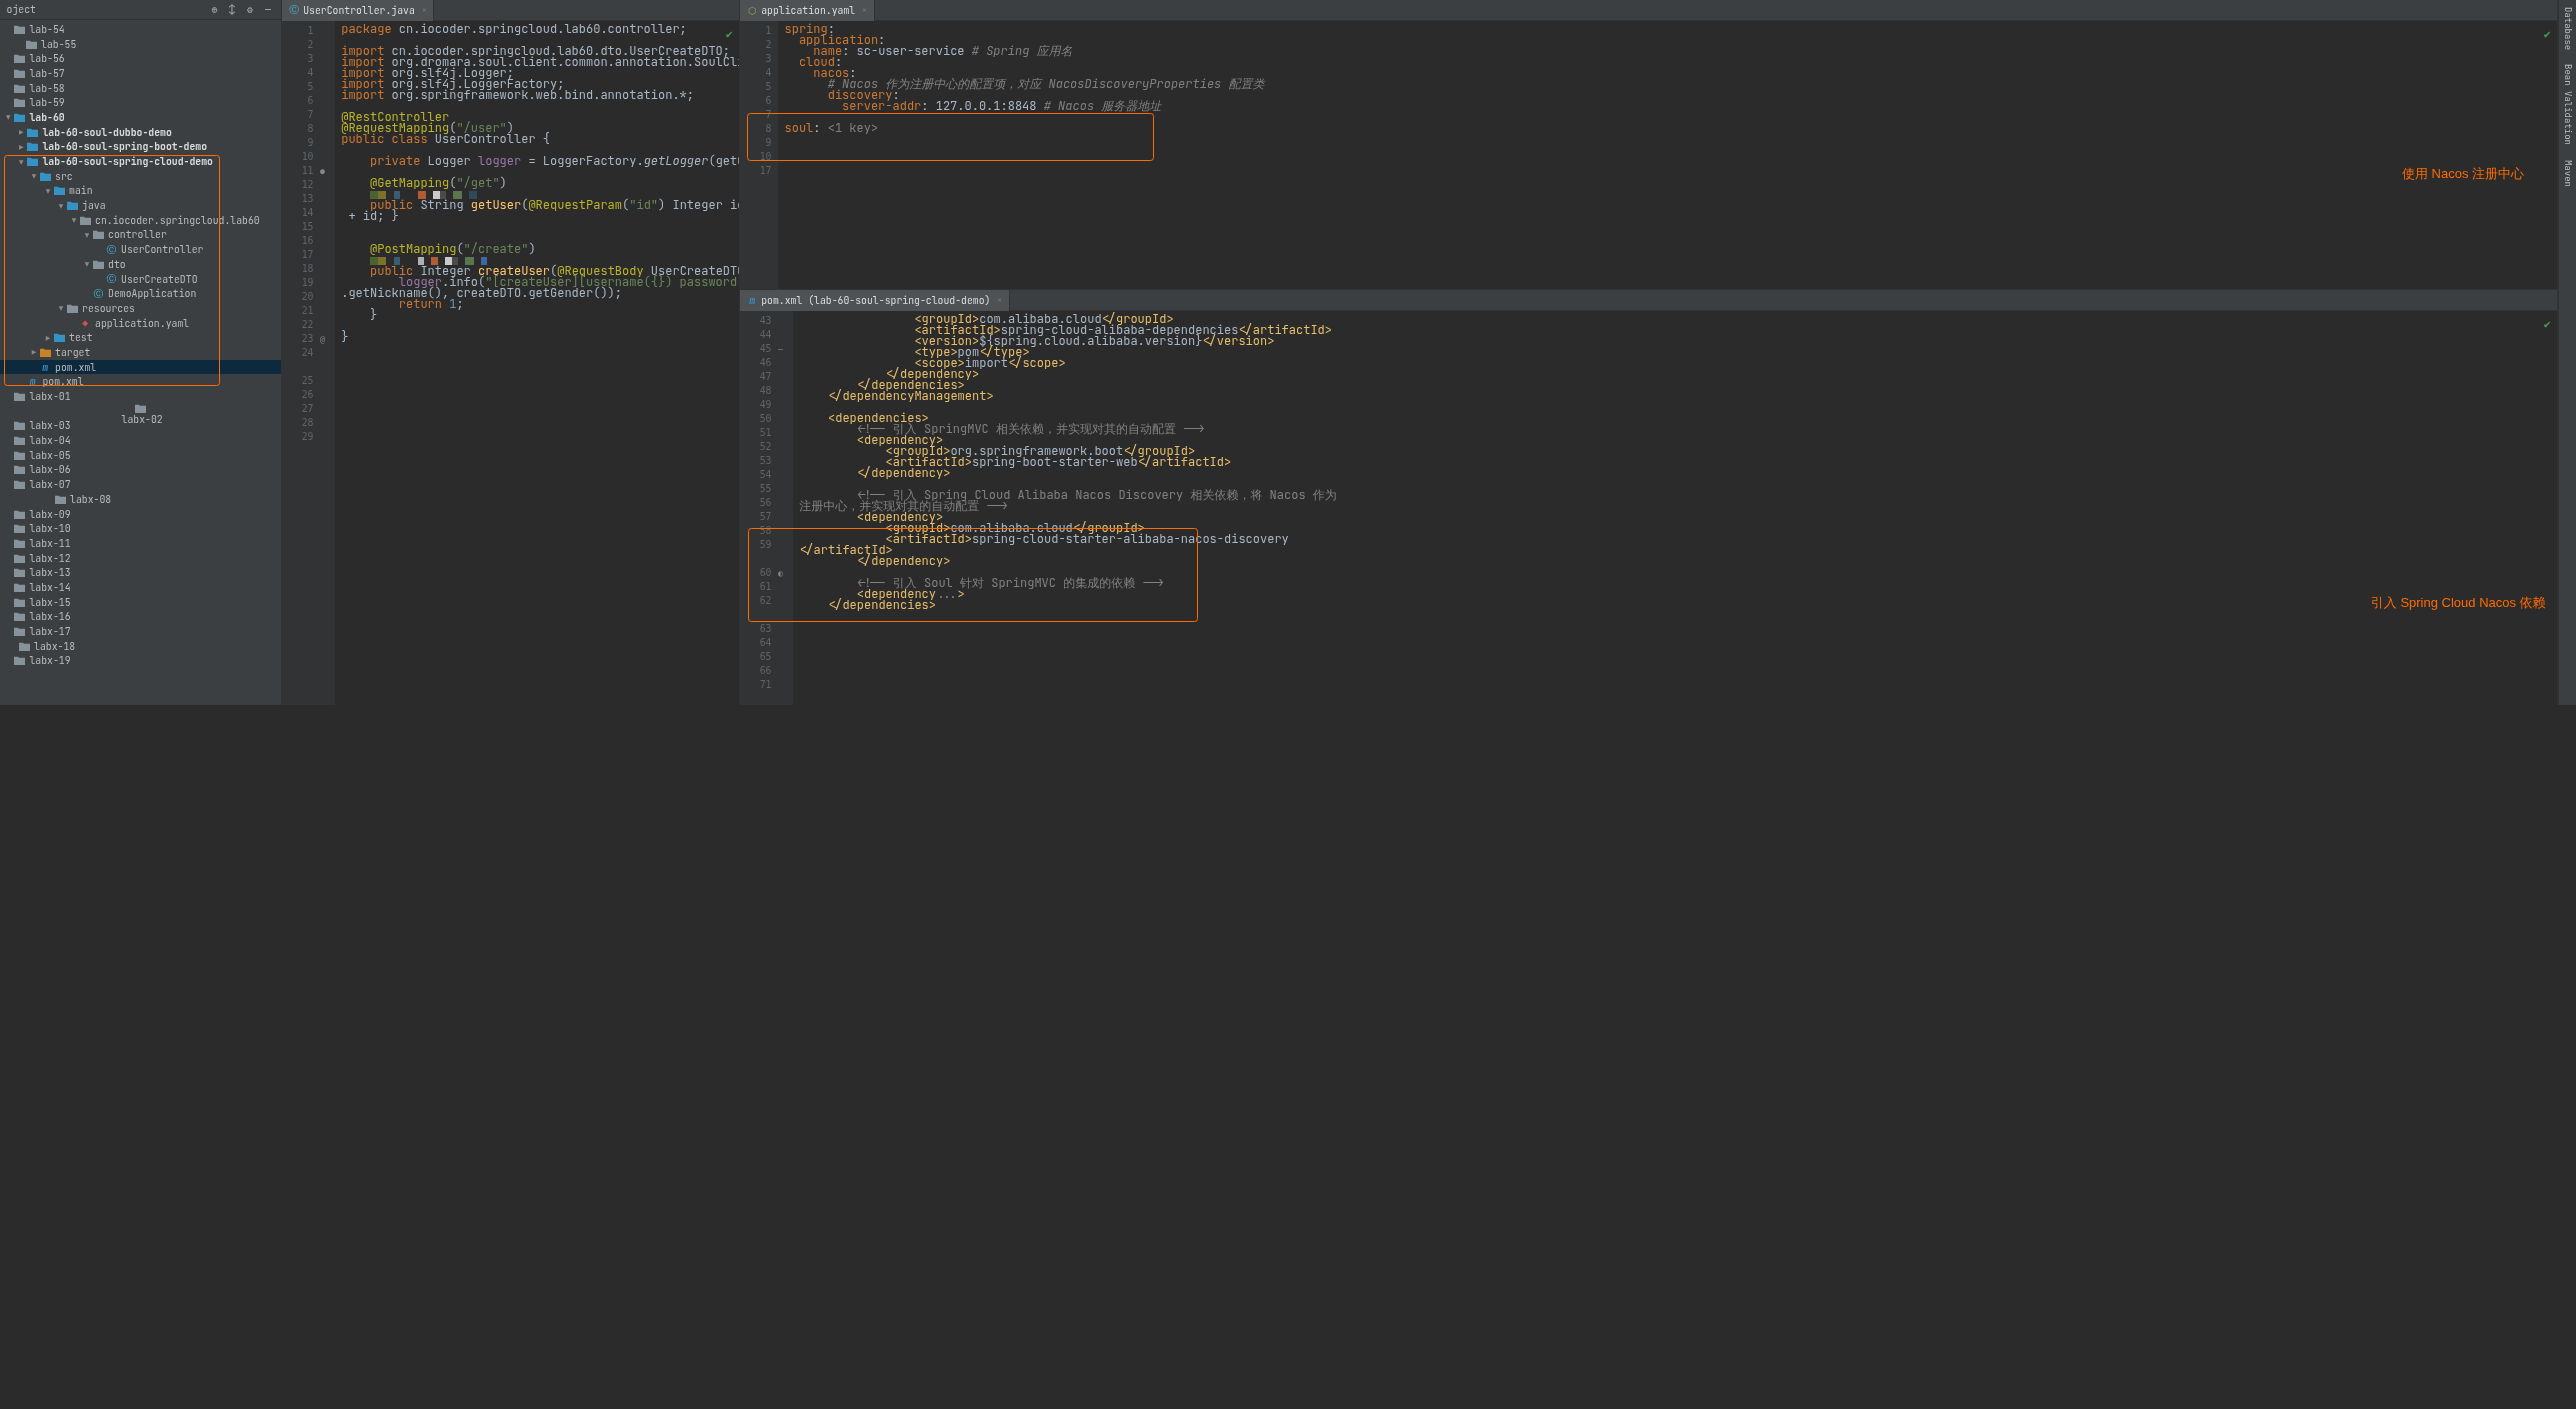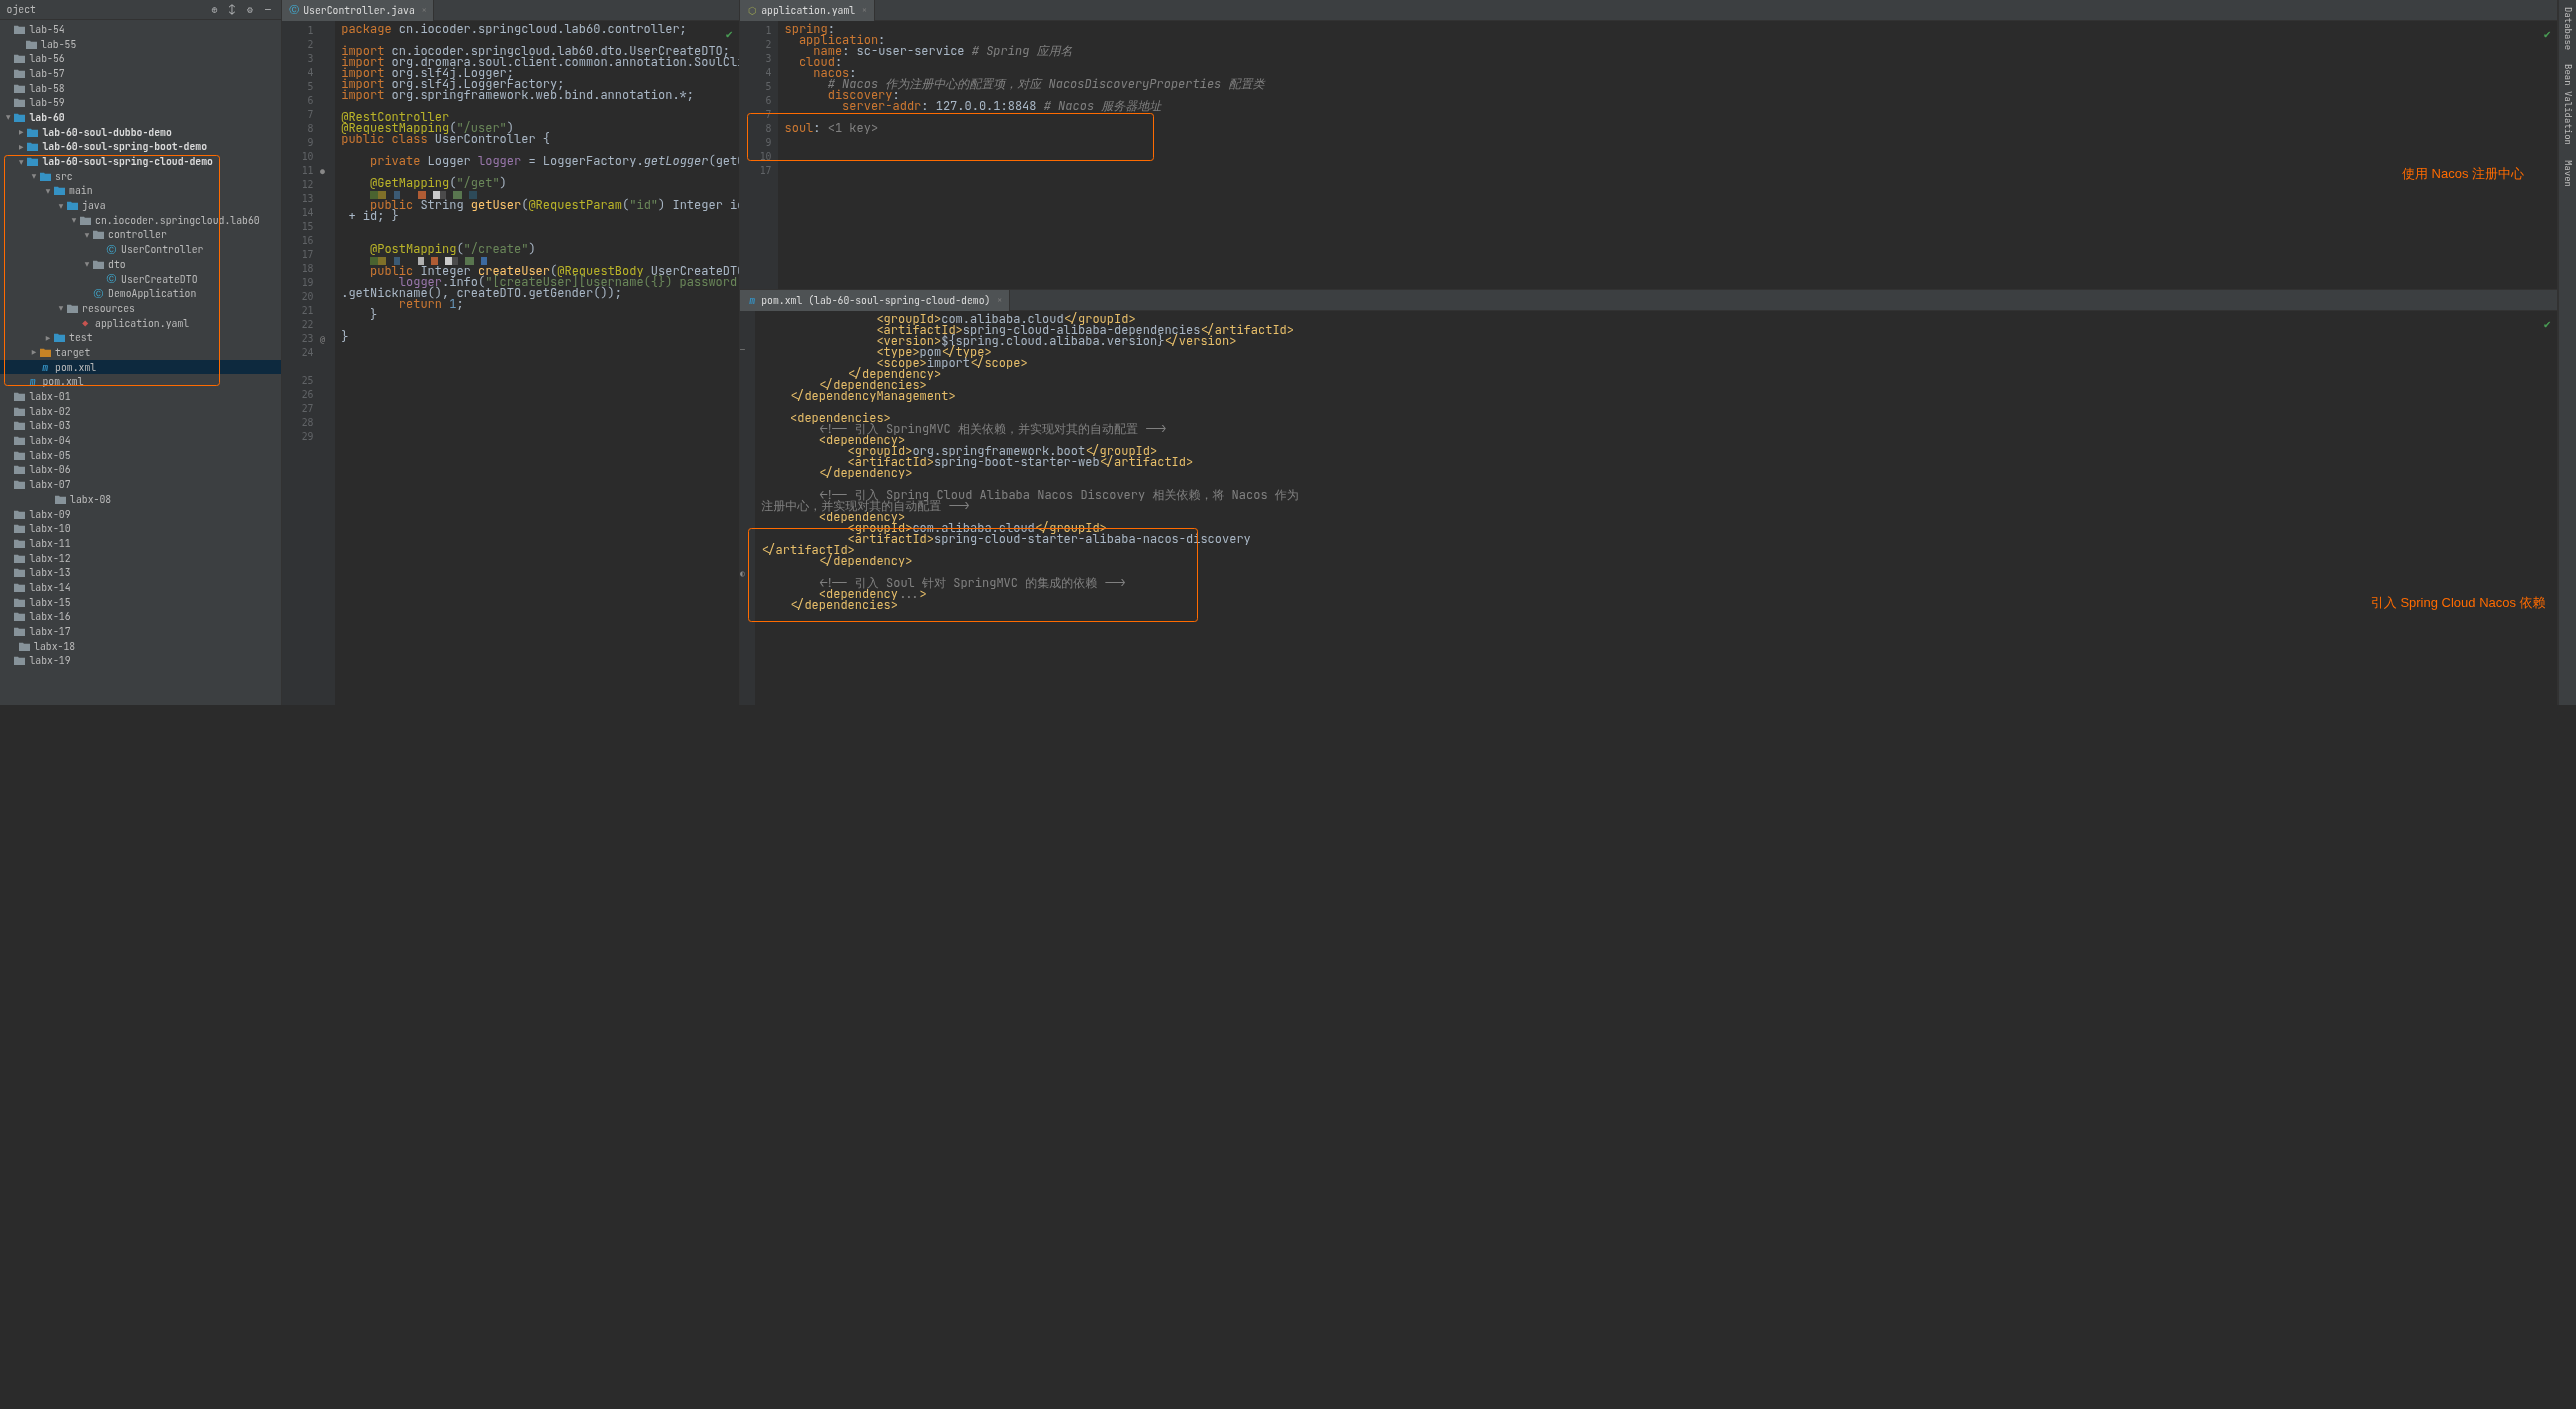--- a/index.html
+++ b/index.html
@@ -383,21 +383,21 @@
       </div>
       <div class="tree-row" style="padding-left: 3.3px;">
         <span class="arrow"></span>
         <span class="icon folder-icon">
           <svg class="folder-svg" viewBox="0 0 14 11">
             <path fill="#87939a" d="M0 1h5l1 1h8v9H0z"></path>
           </svg>
         </span>
         <span class="">labx-01</span>
       </div>
-      <div class="tree-row" style="padding-left: 3.3px;">
+      <div class="tree-row" style="padding-left: 3.3px; flex-direction: column;">
         <span class="arrow"></span>
         <span class="icon folder-icon">
           <svg class="folder-svg" viewBox="0 0 14 11">
             <path fill="#87939a" d="M0 1h5l1 1h8v9H0z"></path>
           </svg>
         </span>
         <span class="">labx-02</span>
       </div>
       <div class="tree-row" style="padding-left: 3.3px;">
         <span class="arrow"></span>
@@ -713,20 +713,50 @@
 
       <div class="right-bottom">
         <div class="tabs">
           <div class="tab active">
             <span class="tab-icon maven-icon" style="color:#3592c4;font-style:italic;font-weight:bold">m</span>
             <span>pom.xml (lab-60-soul-spring-cloud-demo)</span>
             <span class="close">×</span>
           </div>
         </div>
         <div class="code-area" style="position:relative">
+          <div class="gutter" id="gutter3">
+              <pre style="margin:0">43
+44
+45
+46
+47
+48
+49
+50
+51
+52
+53
+54
+55
+56
+57
+58
+59
+&nbsp;
+60
+61
+62
+&nbsp;
+63
+64
+65
+66
+71
+</pre>
+            </div>
           <div class="gutter-marks" id="marks3">
               <pre style="margin:0">&nbsp;
 &nbsp;
 —
 &nbsp;
 &nbsp;
 &nbsp;
 &nbsp;
 &nbsp;
 &nbsp;

